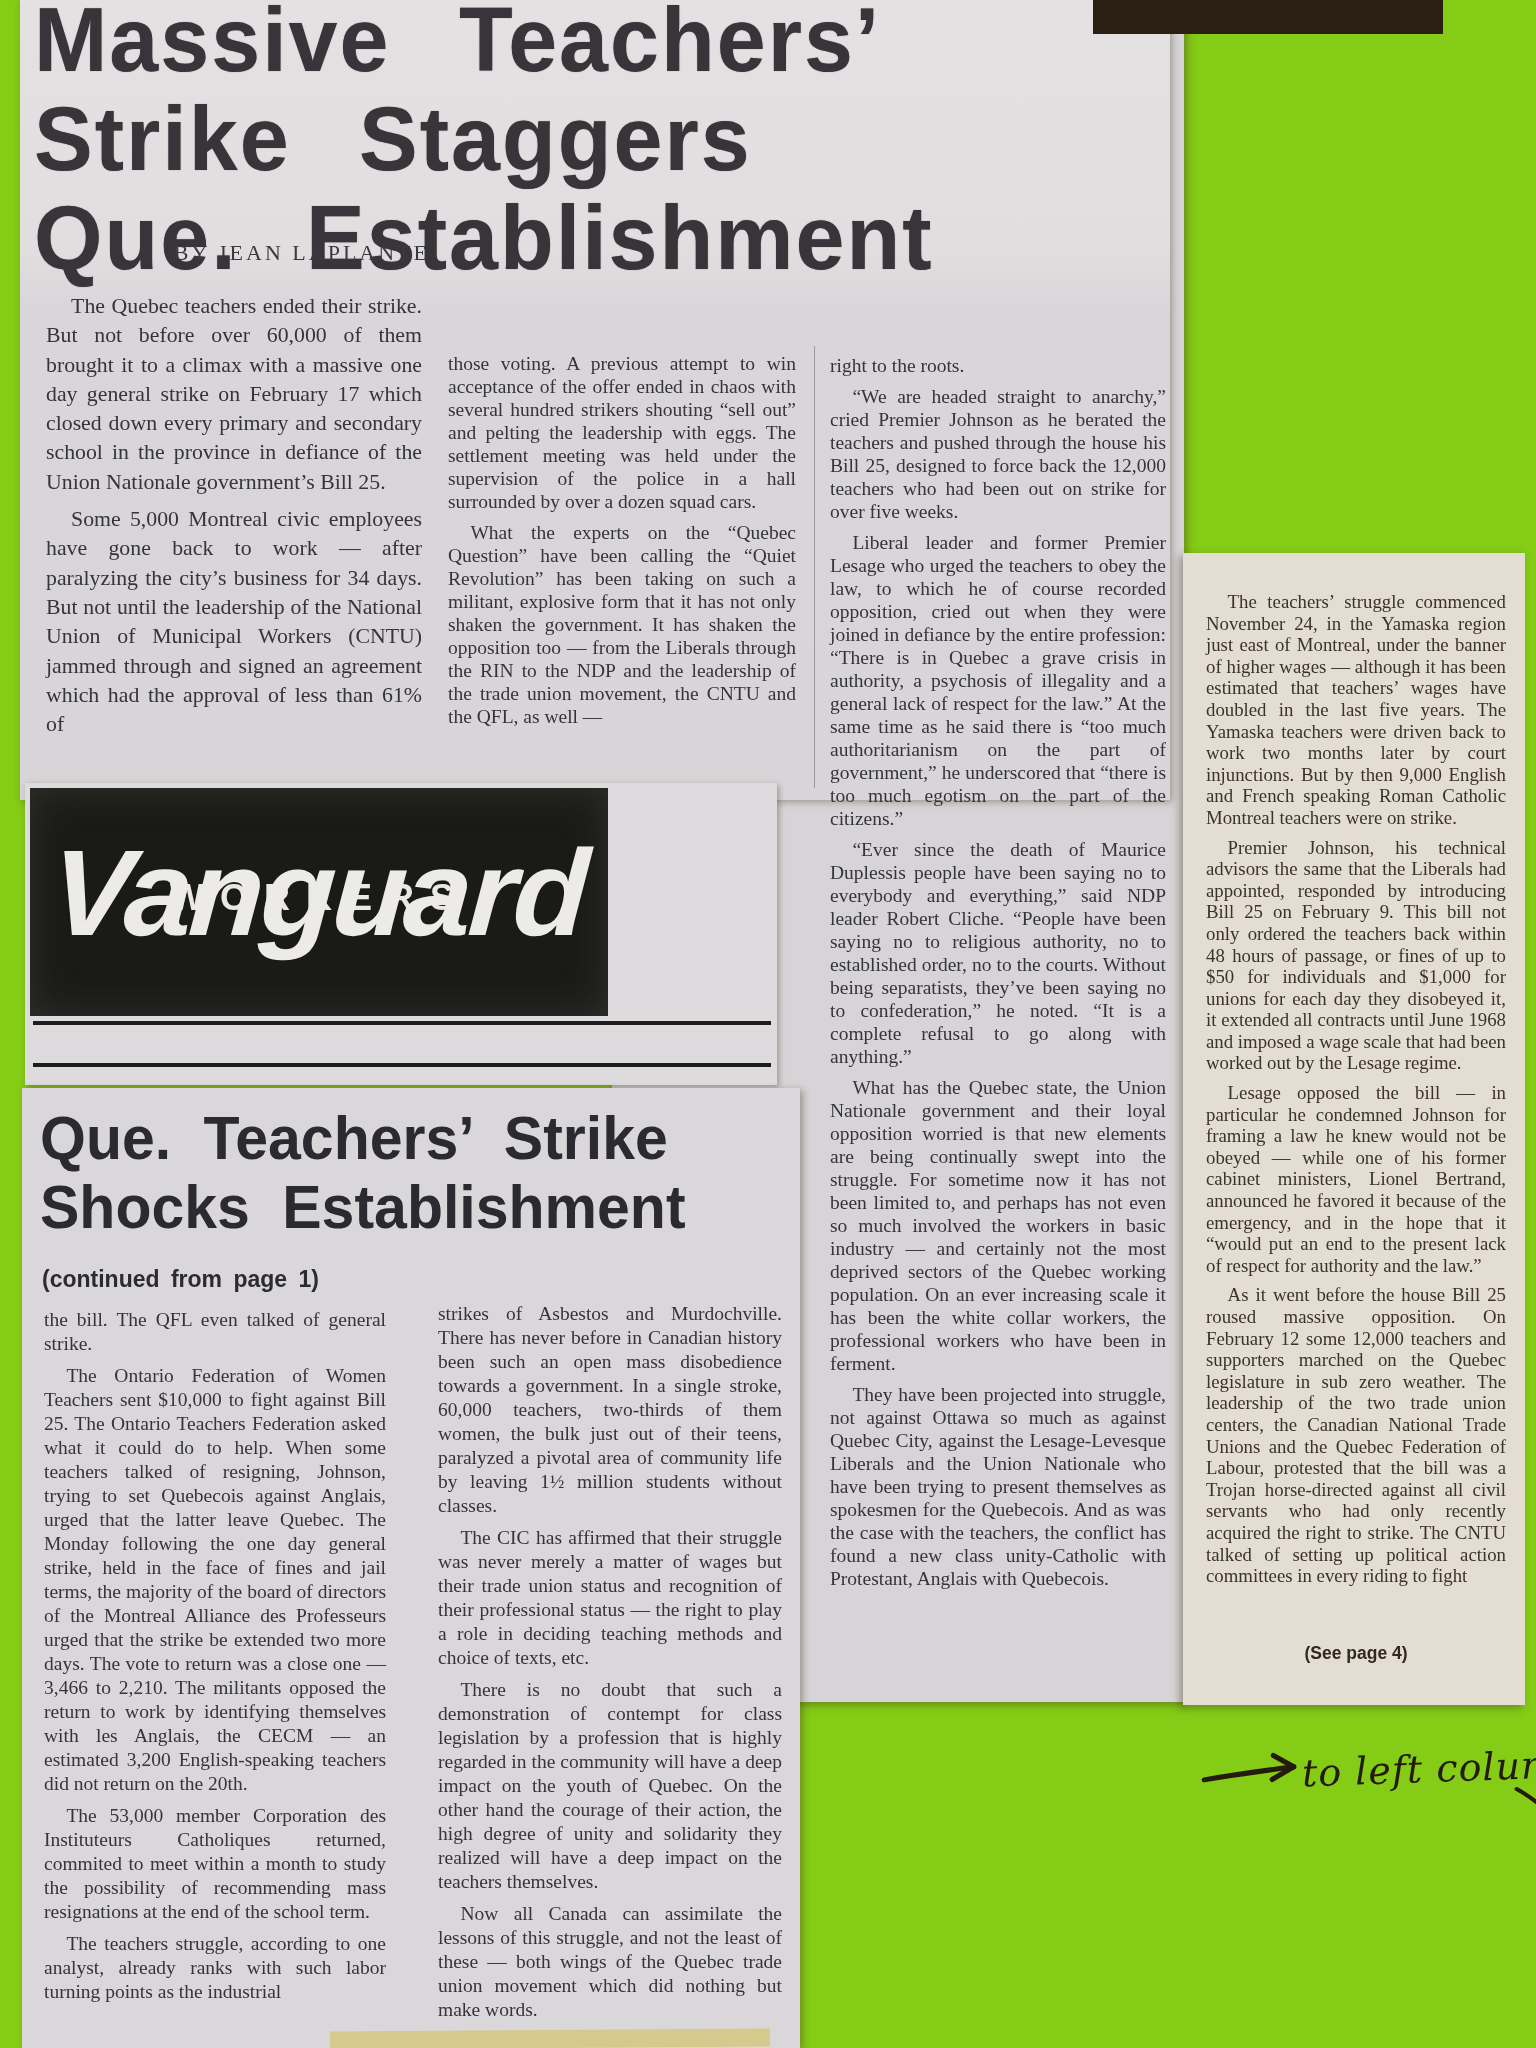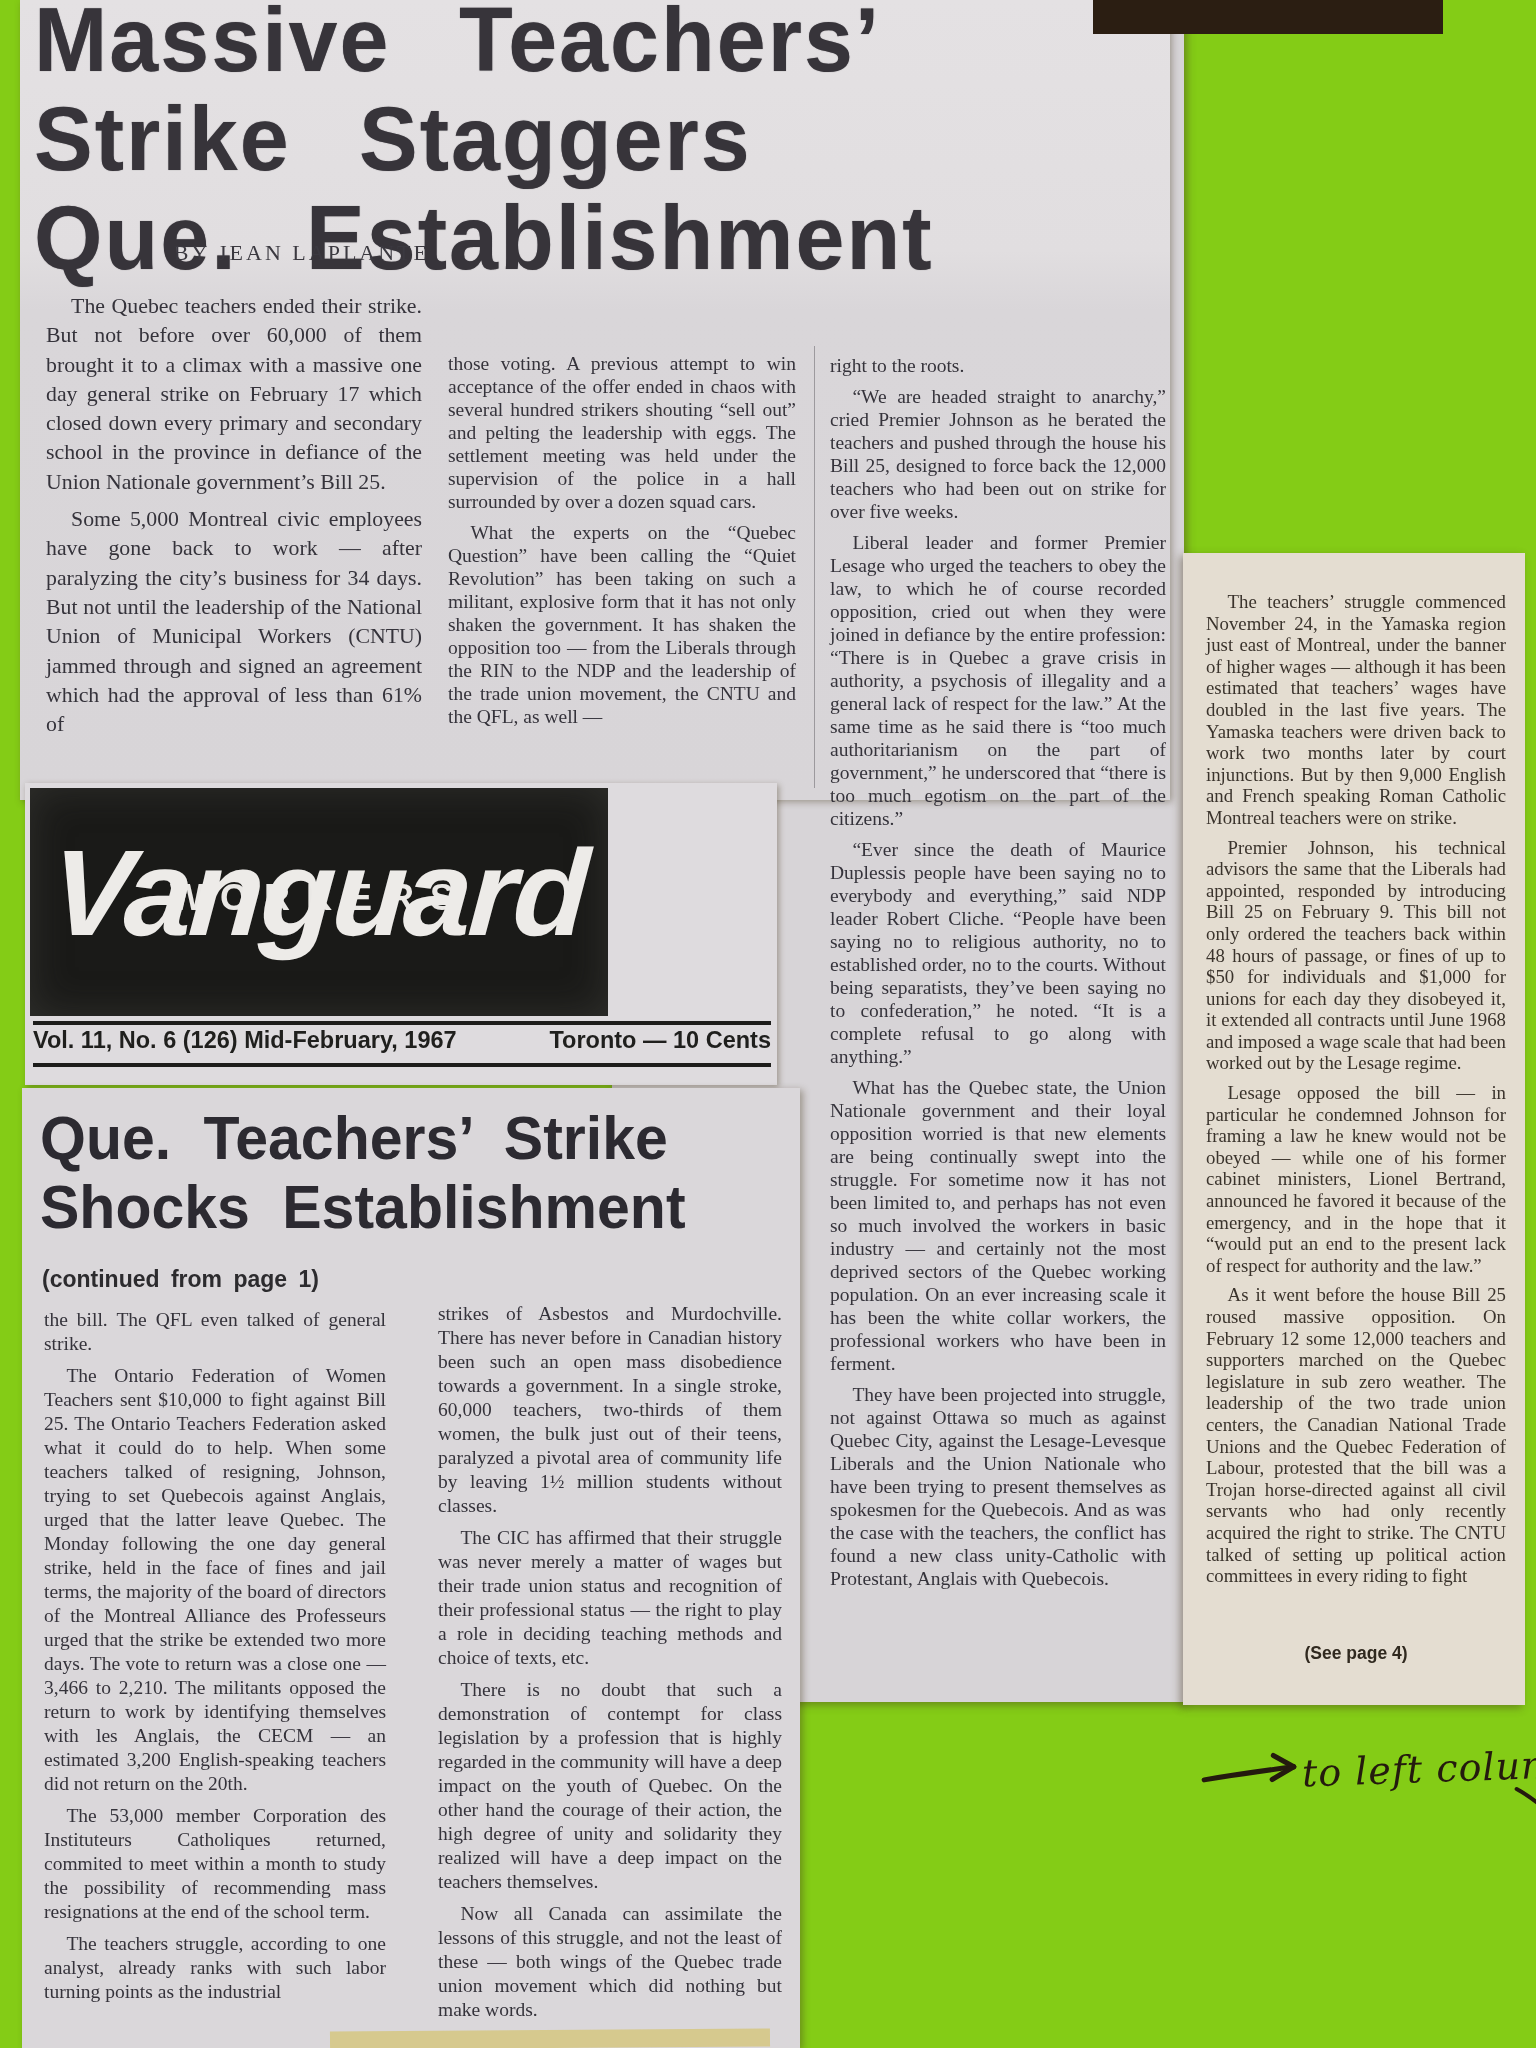--- a/index.html
+++ b/index.html
@@ -136,24 +136,20 @@
       <p>Lesage opposed the bill — in particular he condemned Johnson for framing a law he knew would not be obeyed — while one of his former cabinet ministers, Lionel Bertrand, announced he favored it because of the emergency, and in the hope that it “would put an end to the present lack of respect for authority and the law.”</p>
       <p>As it went before the house Bill 25 roused massive opposition. On February 12 some 12,000 teachers and supporters marched on the Quebec legislature in sub zero weather. The leadership of the two trade union centers, the Canadian National Trade Unions and the Quebec Federation of Labour, protested that the bill was a Trojan horse-directed against all civil servants who had only recently acquired the right to strike. The CNTU talked of setting up political action committees in every riding to fight</p>
     </div>
   <div class="vrule" id="rule-c23"></div>
 
   <div id="masthead-box">
     <div id="masthead-kicker">WORKERS</div>
     <div id="masthead-title">Vanguard</div>
   </div>
   <div class="mrule" id="mrule-top"></div>
-  <div id="volrow">
-    <span>Vol. 11, No. 6 (126) Mid-February, 1967</span>
-    <span>Toronto — 10 Cents</span>
-  </div>
   <div class="mrule" id="mrule-bot"></div>
 
   <div class="headline2">
     <div>Que. Teachers’ Strike</div>
     <div>Shocks Establishment</div>
   </div>
   <div class="continued">(continued from page 1)</div>
   <div class="textcol cont" id="a2c1">
       <p>the bill. The QFL even talked of general strike.</p>
       <p>The Ontario Federation of Women Teachers sent $10,000 to fight against Bill 25. The Ontario Teachers Federation asked what it could do to help. When some teachers talked of resigning, Johnson, trying to set Quebecois against Anglais, urged that the latter leave Quebec. The Monday following the one day general strike, held in the face of fines and jail terms, the majority of the board of directors of the Montreal Alliance des Professeurs urged that the strike be extended two more days. The vote to return was a close one — 3,466 to 2,210. The militants opposed the return to work by identifying themselves with les Anglais, the CECM — an estimated 3,200 English-speaking teachers did not return on the 20th.</p>

